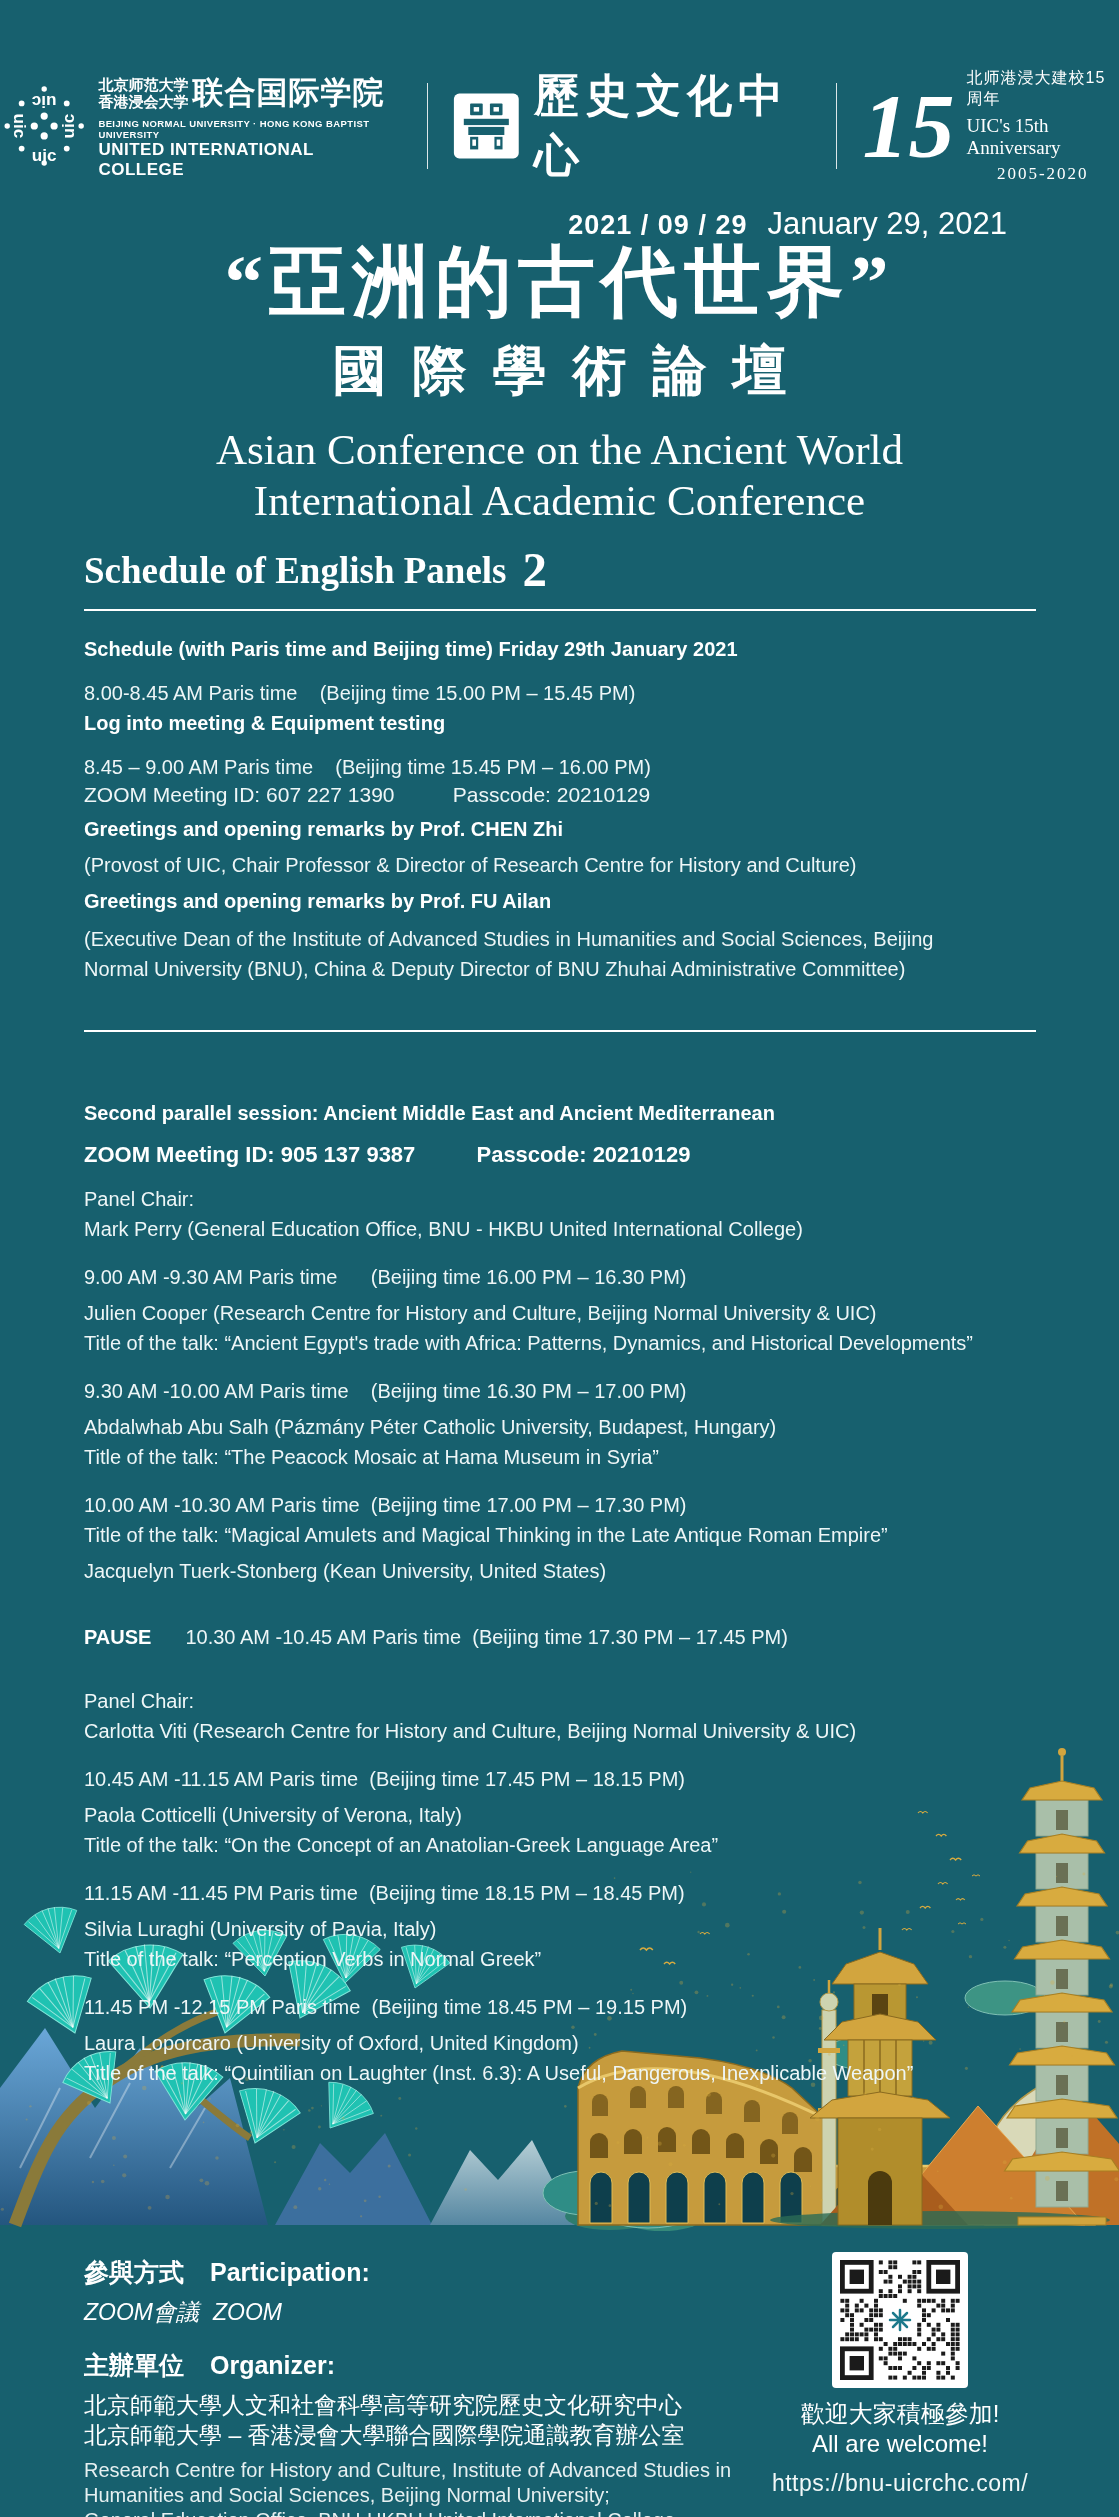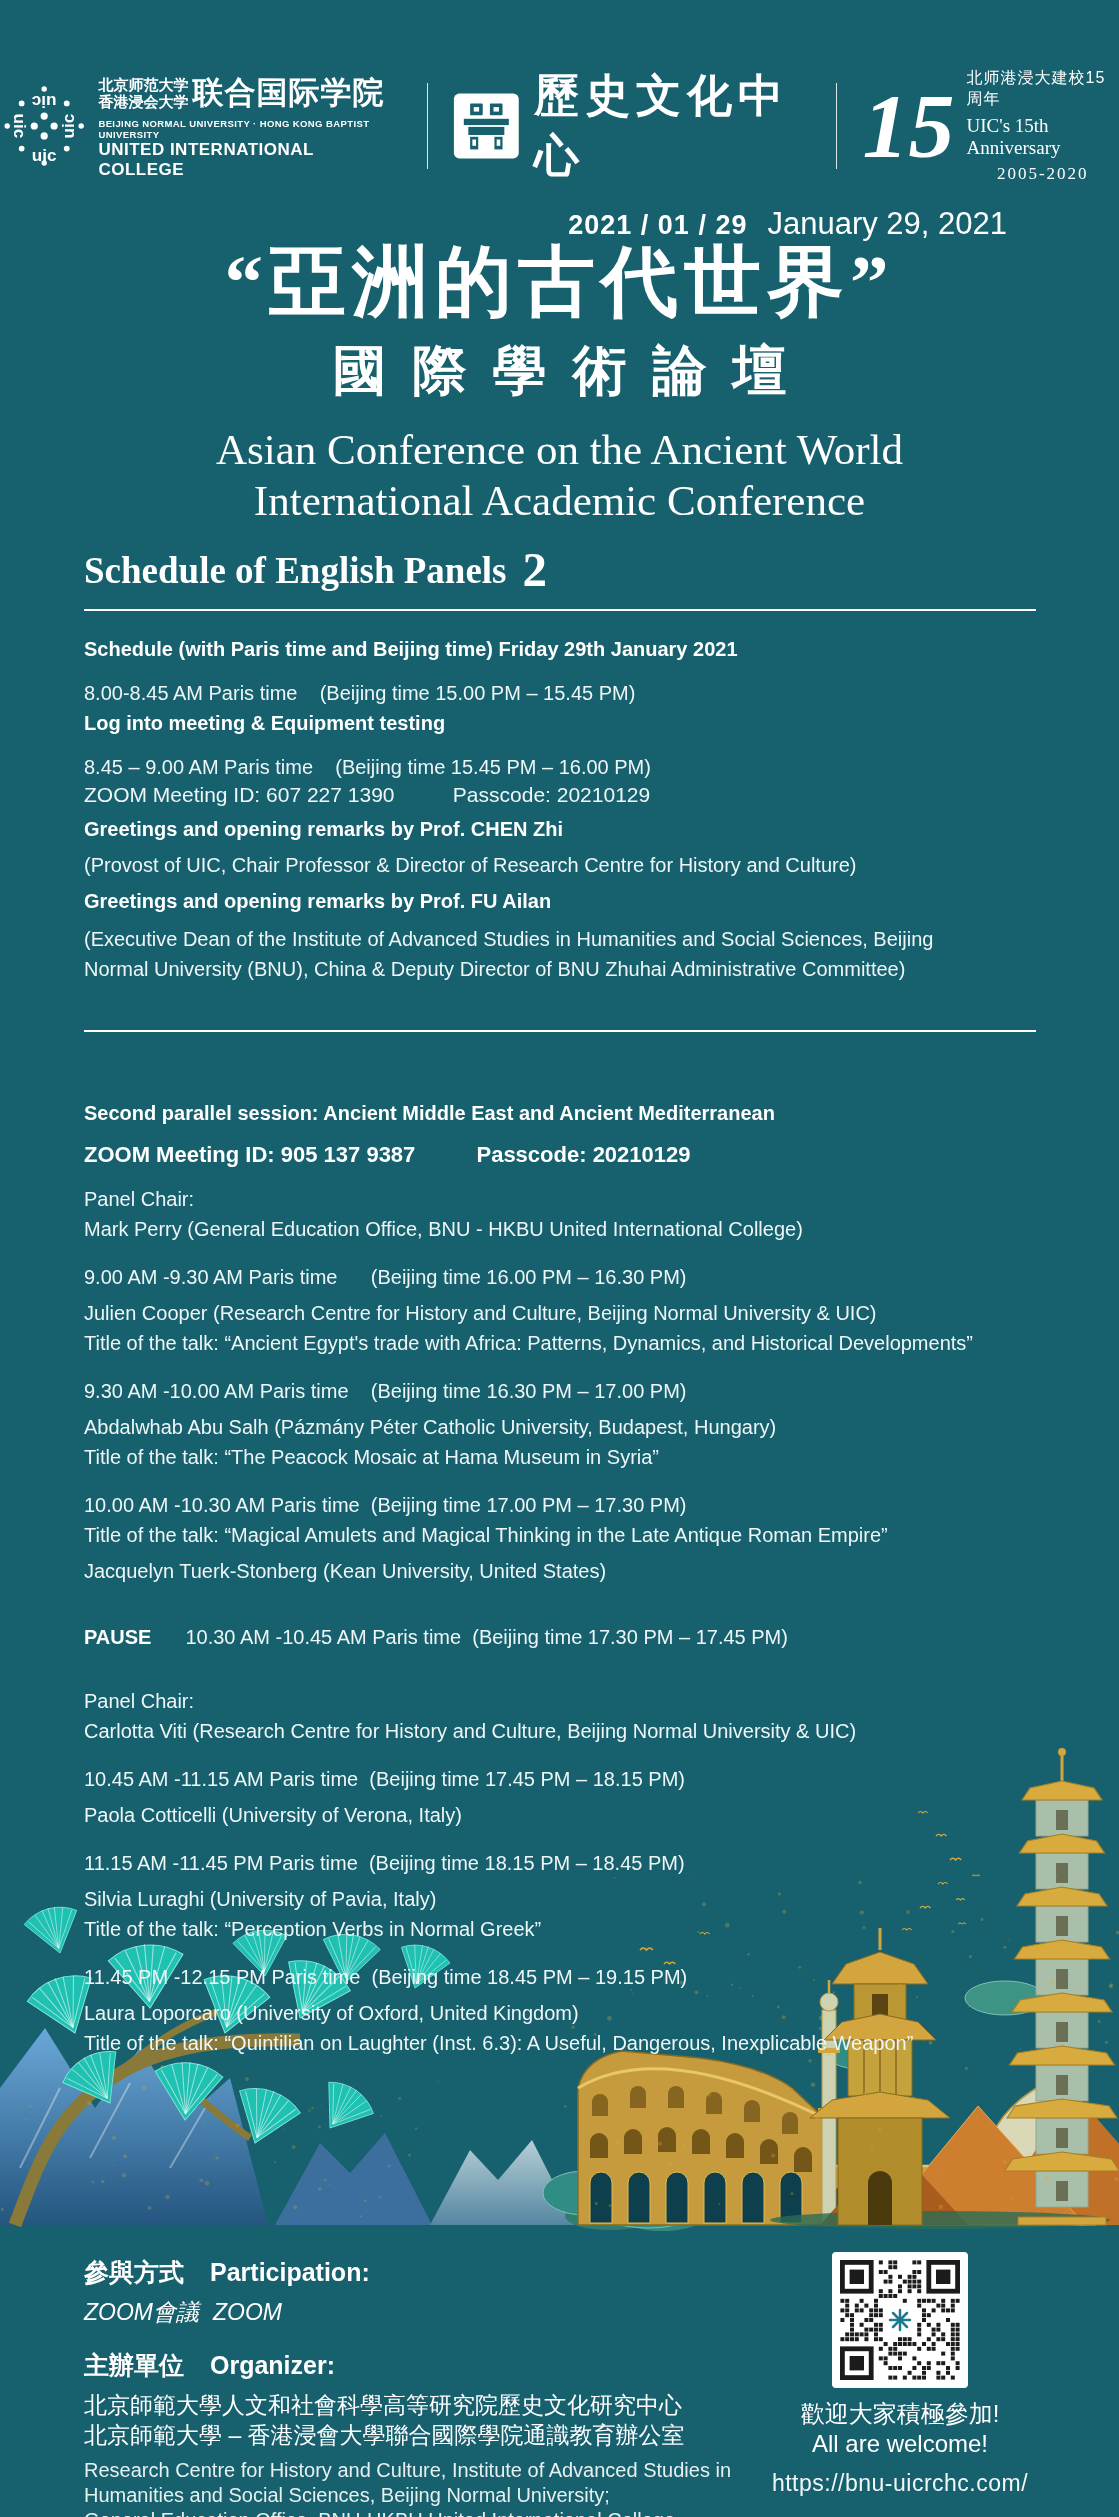--- a/index.html
+++ b/index.html
@@ -141,21 +141,21 @@
       <span class="n15 serif">15</span>
       <div class="anniv-text">
         <span class="anniv-cn">北师港浸大建校15周年</span>
         <span class="anniv-en serif">UIC's 15th Anniversary</span>
         <span class="anniv-years serif">2005-2020</span>
       </div>
     </div>
   </div>
 
   <div class="date">
-    <span class="date-num">2021 / 01 / 29</span>
+    <span class="date-num">2021 / 09 / 29</span>
     <span class="date-txt">January 29, 2021</span>
   </div>
 
   <div class="titles">
     <div class="cn-main serif">“亞洲的古代世界”</div>
     <div class="cn-sub serif">國際學術論壇</div>
     <div class="en-title serif">Asian Conference on the Ancient World</div>
     <div class="en-title serif" style="margin-top:0;">International Academic Conference</div>
   </div>
 
@@ -207,20 +207,21 @@
       <span class="t b">PAUSE</span>
       <span class="t">10.30 AM -10.45 AM Paris time  (Beijing time 17.30 PM – 17.45 PM)</span>
     </div>
 
     <div class="t mt34">Panel Chair:</div>
     <div class="t">Carlotta Viti (Research Centre for History and Culture, Beijing Normal University &amp; UIC)</div>
 
     <div class="mt18">
       <div class="t">10.45 AM -11.15 AM Paris time  (Beijing time 17.45 PM – 18.15 PM)</div>
       <div class="t mt6">Paola Cotticelli (University of Verona, Italy)</div>
+      <div class="t">Title of the talk: “On the Concept of an Anatolian-Greek Language Area”</div>
     </div>
     <div class="mt18">
       <div class="t">11.15 AM -11.45 PM Paris time  (Beijing time 18.15 PM – 18.45 PM)</div>
       <div class="t mt6">Silvia Luraghi (University of Pavia, Italy)</div>
       <div class="t">Title of the talk: “Perception Verbs in Normal Greek”</div>
     </div>
     <div class="mt18">
       <div class="t">11.45 PM -12.15 PM Paris time  (Beijing time 18.45 PM – 19.15 PM)</div>
       <div class="t mt6">Laura Loporcaro (University of Oxford, United Kingdom)</div>
       <div class="t">Title of the talk: “Quintilian on Laughter (Inst. 6.3): A Useful, Dangerous, Inexplicable Weapon”</div>

